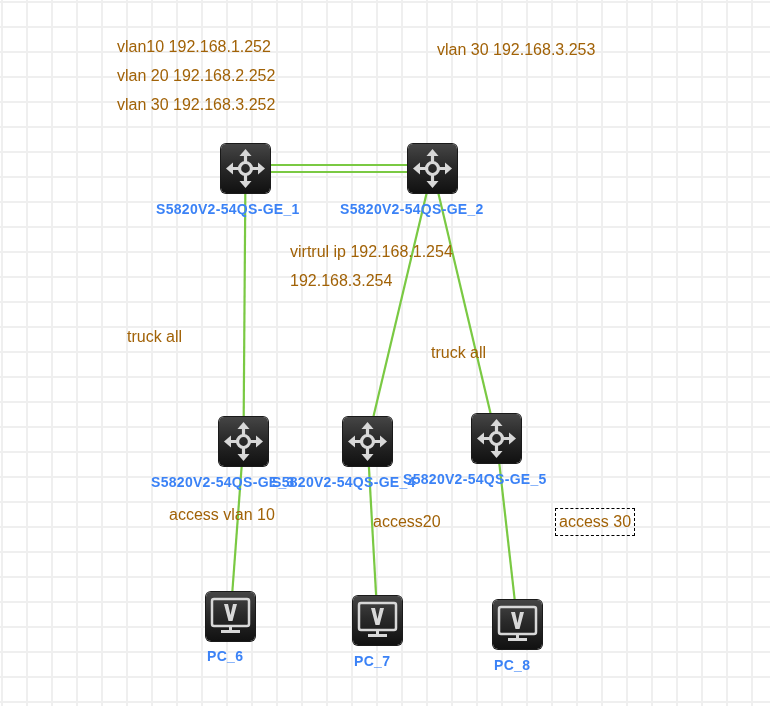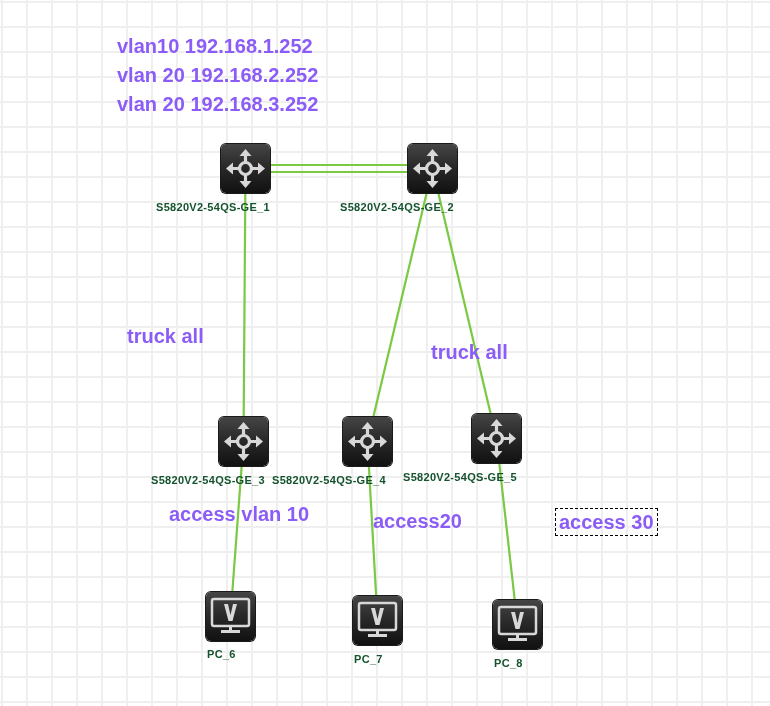--- a/index.html
+++ b/index.html
@@ -14,25 +14,25 @@
     font-family: "Liberation Sans", sans-serif;
   }
   #links { position: absolute; left: 0; top: 0; width: 770px; height: 706px; }
   .device {
     position: absolute; width: 49px; height: 49px; border-radius: 5px;
     background: linear-gradient(to bottom, #454545 0%, #2a2a2a 45%, #111 100%);
     box-shadow: 0 0 0 1px #1a1a1a;
   }
   .device svg { position: absolute; left: 0; top: 0; width: 49px; height: 49px; }
   .dev-label {
-    position: absolute; font-weight: bold; font-size: 11px; color: #14532d;
+    position: absolute; font-weight: bold; font-size: 14px; color: #3b82f6;
     white-space: nowrap; letter-spacing: 0.3px;
   }
   .note {
-    position: absolute; font-weight: bold; font-size: 20px; color: #8b5cf6;
+    position: absolute; font-weight: normal; font-size: 16px; color: #a16207;
     white-space: nowrap; line-height: 29px;
   }
   .note.boxed { border: 1.5px dashed #000; padding: 0 3px; line-height: 26px; text-align: right; }
 </style>
 </head>
 <body>
 
 <svg id="links" xmlns="http://www.w3.org/2000/svg">
     <line x1="245.5" y1="165" x2="432.5" y2="165" stroke="#7ac943" stroke-width="2.2"></line>
     <line x1="245.5" y1="172" x2="432.5" y2="172" stroke="#7ac943" stroke-width="2.2"></line>
@@ -160,23 +160,26 @@
 <div class="dev-label" style="left:151px;top:474px">S5820V2-54QS-GE_3</div>
 <div class="dev-label" style="left:272px;top:474px">S5820V2-54QS-GE_4</div>
 <div class="dev-label" style="left:403px;top:471px">S5820V2-54QS-GE_5</div>
 <div class="dev-label" style="left:207px;top:648px">PC_6</div>
 <div class="dev-label" style="left:354px;top:653px">PC_7</div>
 <div class="dev-label" style="left:494px;top:657px">PC_8</div>
 
 <div class="note" style="left:117px;top:32px">
   <div>vlan10  192.168.1.252</div>
   <div>vlan 20 192.168.2.252</div>
-  <div>vlan 20  192.168.3.252</div>
+  <div>vlan 30  192.168.3.252</div>
 </div>
 <div class="note" style="left:437px;top:35px">
+  <div>vlan 30 192.168.3.253</div>
 </div>
 <div class="note" style="left:290px;top:237px">
+  <div>virtrul ip 192.168.1.254</div>
+  <div>192.168.3.254</div>
 </div>
 <div class="note" style="left:127px;top:322px">truck all</div>
 <div class="note" style="left:431px;top:338px">truck all</div>
 <div class="note" style="left:169px;top:500px">access vlan 10</div>
 <div class="note" style="left:373px;top:507px">access20</div>
 <div class="note boxed" style="left:555px;top:508px">access 30</div>
 
 </body></html>

